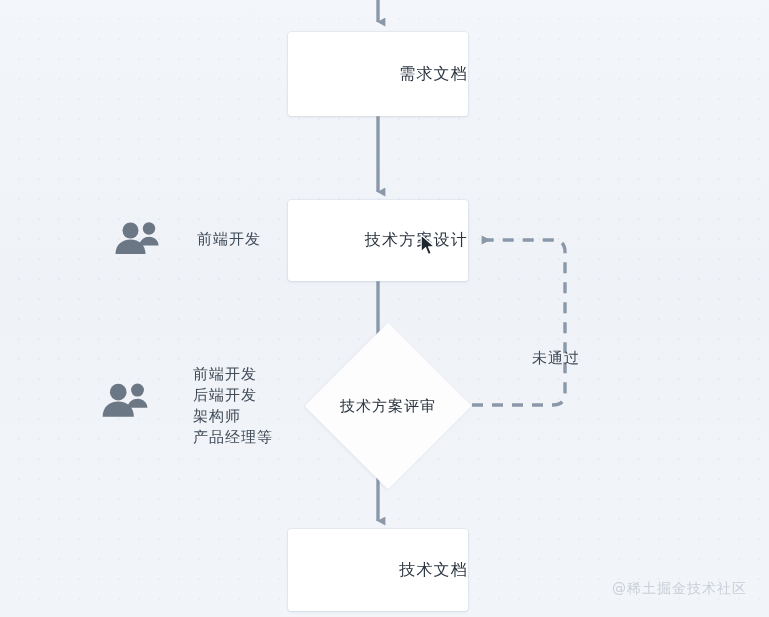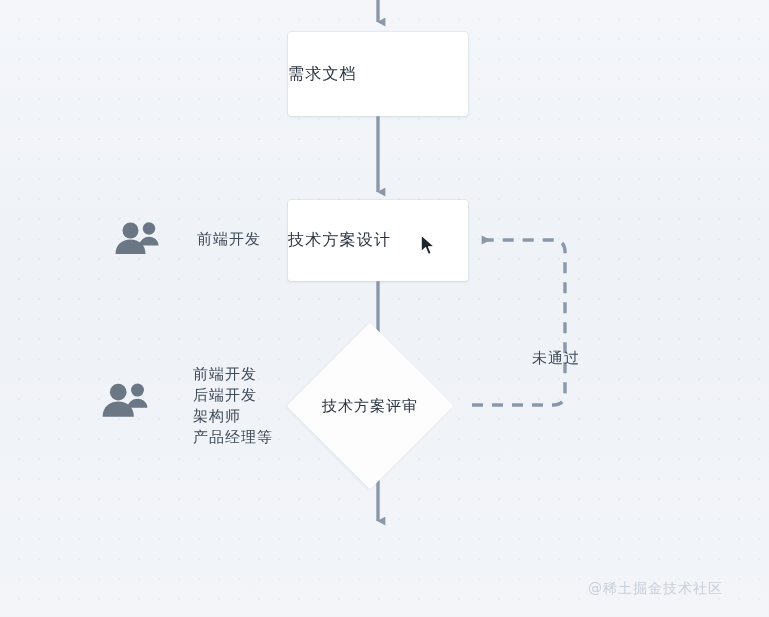--- a/index.html
+++ b/index.html
@@ -27,21 +27,21 @@
   #wash {
     position: absolute;
     inset: 0;
     background: linear-gradient(180deg, rgba(248,250,253,0.55) 0%, rgba(240,243,248,0.35) 45%, rgba(246,248,251,0.55) 100%);
     pointer-events: none;
   }
   .node {
     position: absolute;
     display: flex;
     align-items: center;
-    justify-content: flex-start;
+    justify-content: flex-end;
     color: #2b3440;
     font-size: 16px;
     letter-spacing: 1.2px;
     white-space: nowrap;
   }
   .rect-node {
     background: #ffffff;
     border-radius: 3px;
     box-shadow: 0 1px 3px rgba(120,135,160,0.16), 0 0 0 0.5px rgba(205,214,228,0.55);
   }
@@ -157,25 +157,28 @@
   </svg>
 
   <div class="node rect-node" style="left:288px; top:32px; width:180px; height:84px;">
     <span>需求文档</span>
   </div>
 
   <div class="node rect-node" style="left:288px; top:200px; width:180px; height:81px;">
     <span>技术方案设计</span>
   </div>
 
-  <div class="diamond-wrap" style="left:311px; top:347px; width:118px; height:118px;">
+  <div class="diamond-wrap" style="left:329px; top:347px; width:118px; height:118px;">
     <div class="diamond-shape"></div>
     <div class="diamond-label">技术方案评审</div>
   </div>
 
+  <div class="node rect-node" style="left:288px; top:529px; width:180px; height:82px;">
+    <span>技术文档</span>
+  </div>
 
   <div class="role-icon" style="left:113px; top:222px;">
     <svg width="48" height="34" viewBox="0 0 48 34" aria-hidden="true">
       <circle cx="17.5" cy="8.5" r="8" fill="#6b7785"></circle>
       <path d="M2.5 32 C2.5 22.8 9.2 17.5 17.5 17.5 C25.8 17.5 32.5 22.8 32.5 32 Z" fill="#6b7785"></path>
       <circle cx="36" cy="6.5" r="6.2" fill="#6b7785"></circle>
       <path d="M25.5 23.5 C27.5 17.8 31.4 14.8 36 14.8 C41.4 14.8 45.5 18.8 45.5 23.5 Z" fill="#6b7785"></path>
     </svg>
   </div>
   <div class="role-label" style="left:182px; top:229px;">前端开发</div>
@@ -188,21 +191,21 @@
       <path d="M25.5 23.5 C27.5 17.8 31.4 14.8 36 14.8 C41.4 14.8 45.5 18.8 45.5 23.5 Z" fill="#6b7785"></path>
     </svg>
   </div>
   <div class="role-label" style="left:178px; top:364px;">前端开发
 后端开发
 架构师
 产品经理等</div>
 
   <div class="edge-label" style="left:532px; top:309px;">未通过</div>
 
-  <div class="watermark" style="left:588px; top:580px;">@稀土掘金技术社区</div>
+  <div class="watermark" style="left:612px; top:580px;">@稀土掘金技术社区</div>
 
   <div class="cursor" style="left:420px; top:234px;">
     <svg width="17" height="23" viewBox="0 0 17 23" aria-hidden="true">
       <path d="M1.2 1 L1.2 17.6 L5.6 13.6 L8.4 20.4 L11.2 19.2 L8.5 12.7 L14.2 12.5 Z" fill="#20262e" stroke="#ffffff" stroke-width="1.1" stroke-linejoin="round"></path>
     </svg>
   </div>
 
 </div>
 
 </body></html>

